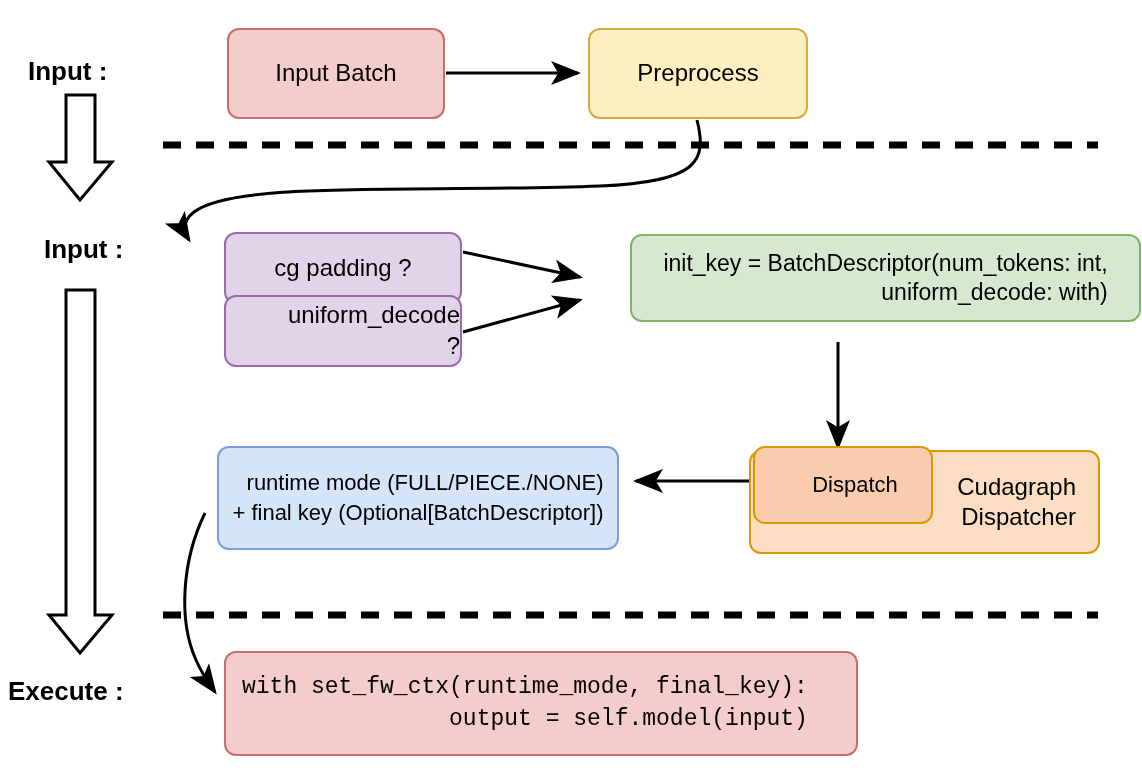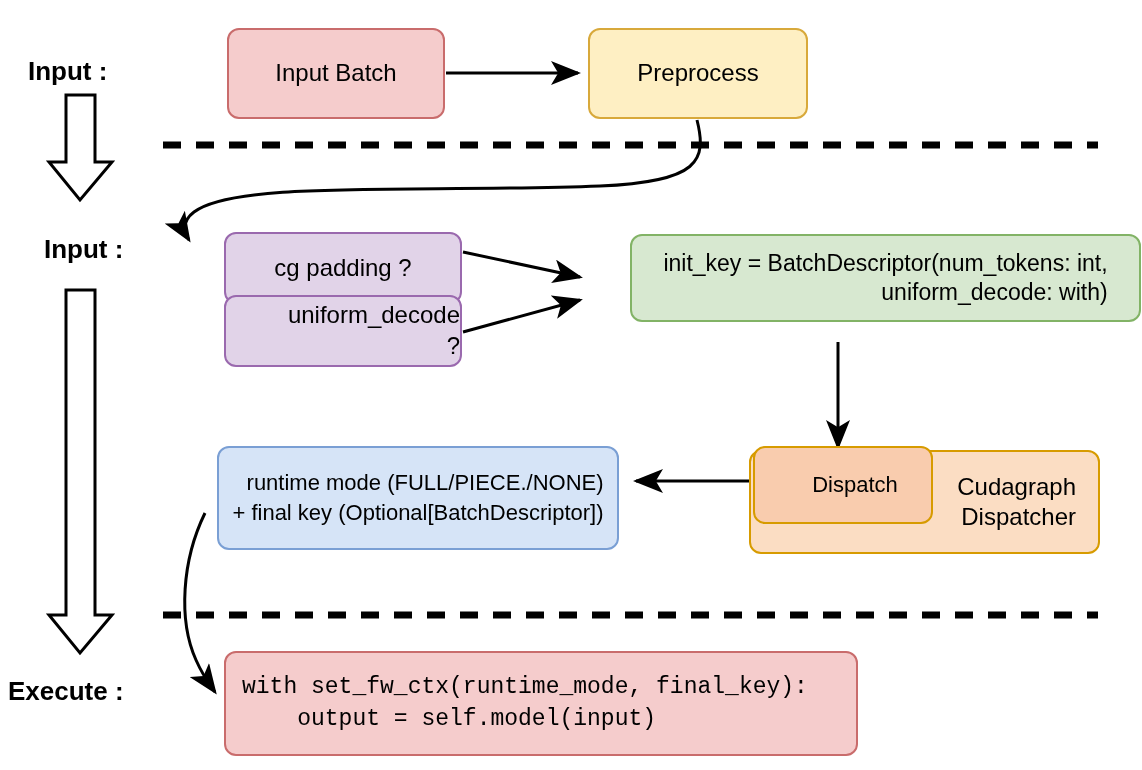--- a/index.html
+++ b/index.html
@@ -42,21 +42,21 @@
     position: absolute;
     font-weight: bold;
     font-size: 26px;
     color: #000000;
     white-space: nowrap;
   }
   .code-node {
     font-family: "Liberation Mono", "DejaVu Sans Mono", monospace;
     font-size: 23px;
     white-space: pre;
-    text-align: left;
+    text-align: right;
     justify-content: flex-start;
     padding-left: 16px;
     line-height: 1.35;
   }
 
   
   #node-input-batch   { left: 227px; top: 28px;  width: 218px; height: 91px;  font-size: 24px;
                         background: #F5CCCC; border-color: #C96C6C; }
   #node-preprocess    { left: 588px; top: 28px;  width: 220px; height: 91px;  font-size: 24px;
                         background: #FEEFC3; border-color: #D8A93B; }

